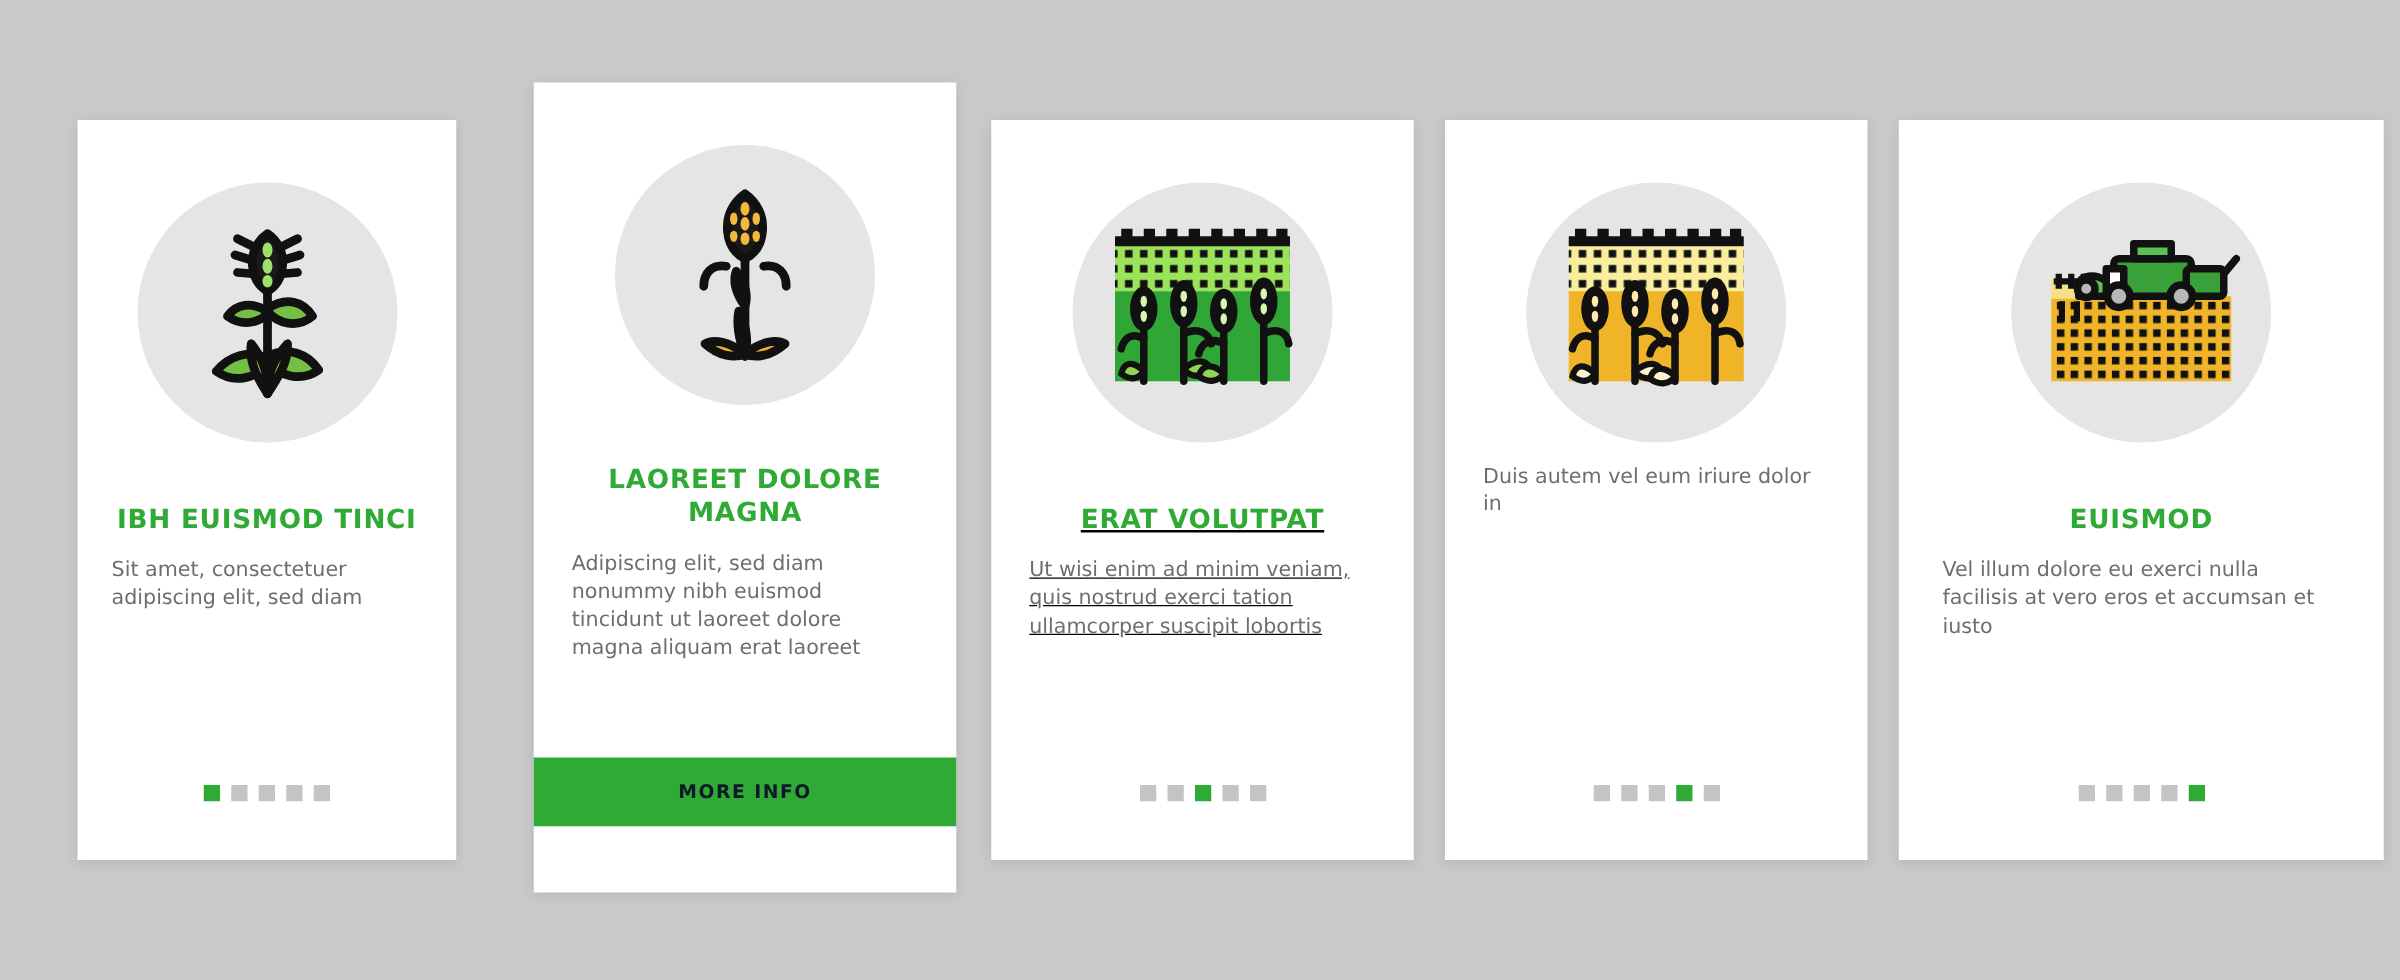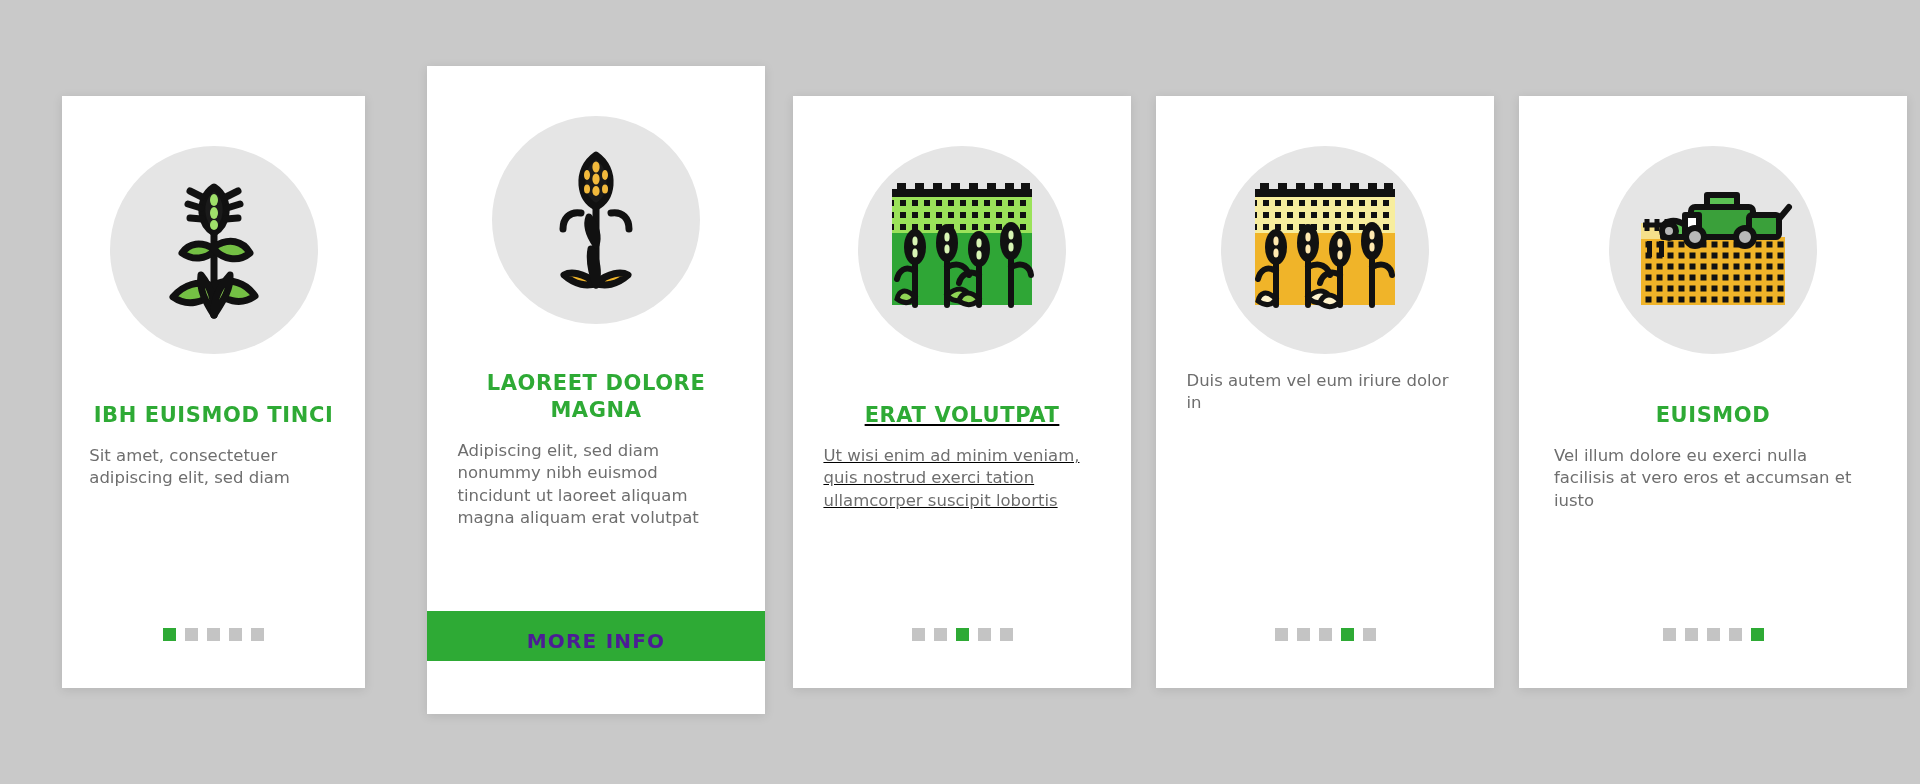--- a/index.html
+++ b/index.html
@@ -66,27 +66,27 @@
     display: flex;
     gap: 9px;
     margin-bottom: 47px;
   }
   .dot { width: 13px; height: 13px; background: #c4c4c4; }
   .dot.active { background: #2eaa35; }
 
   .more-btn {
     width: 100%;
     background: #2eaa35;
-    color: #4c1d95;
+    color: #0f172a;
     border: 0;
     font-family: inherit;
     font-weight: bold;
-    font-size: 20px;
+    font-size: 15px;
     letter-spacing: 1.2px;
-    padding: 18px 0 8px;
+    padding: 18px 0 19px;
     text-align: center;
     cursor: pointer;
     margin-bottom: 53px;
   }
 </style>
 </head>
 <body>
 
 <div id="board">
 
@@ -147,21 +147,21 @@
             <ellipse cx="65" cy="46" rx="3.6" ry="5"></ellipse>
             <ellipse cx="56" cy="30" rx="3" ry="5"></ellipse>
             <ellipse cx="74" cy="30" rx="3" ry="5"></ellipse>
             <ellipse cx="56" cy="44" rx="3" ry="4.5"></ellipse>
             <ellipse cx="74" cy="44" rx="3" ry="4.5"></ellipse>
           </g>
         </svg>
       </span>
     </div>
     <div class="card-title">LAOREET DOLORE MAGNA</div>
-    <div class="card-body">Adipiscing elit, sed diam nonummy nibh euismod tincidunt ut laoreet aliquam magna aliquam erat volutpat</div>
+    <div class="card-body">Adipiscing elit, sed diam nonummy nibh euismod tincidunt ut laoreet dolore magna aliquam erat laoreet</div>
     <div class="spacer"></div>
     <button class="more-btn">MORE INFO</button>
   </div>
 
   <div class="card c3">
     <div class="icon-wrap">
       <span>
         <svg width="150" height="150" viewBox="0 0 150 150">
           <defs>
             <pattern id="dotsG" x="0" y="0" width="12" height="12" patternUnits="userSpaceOnUse">

